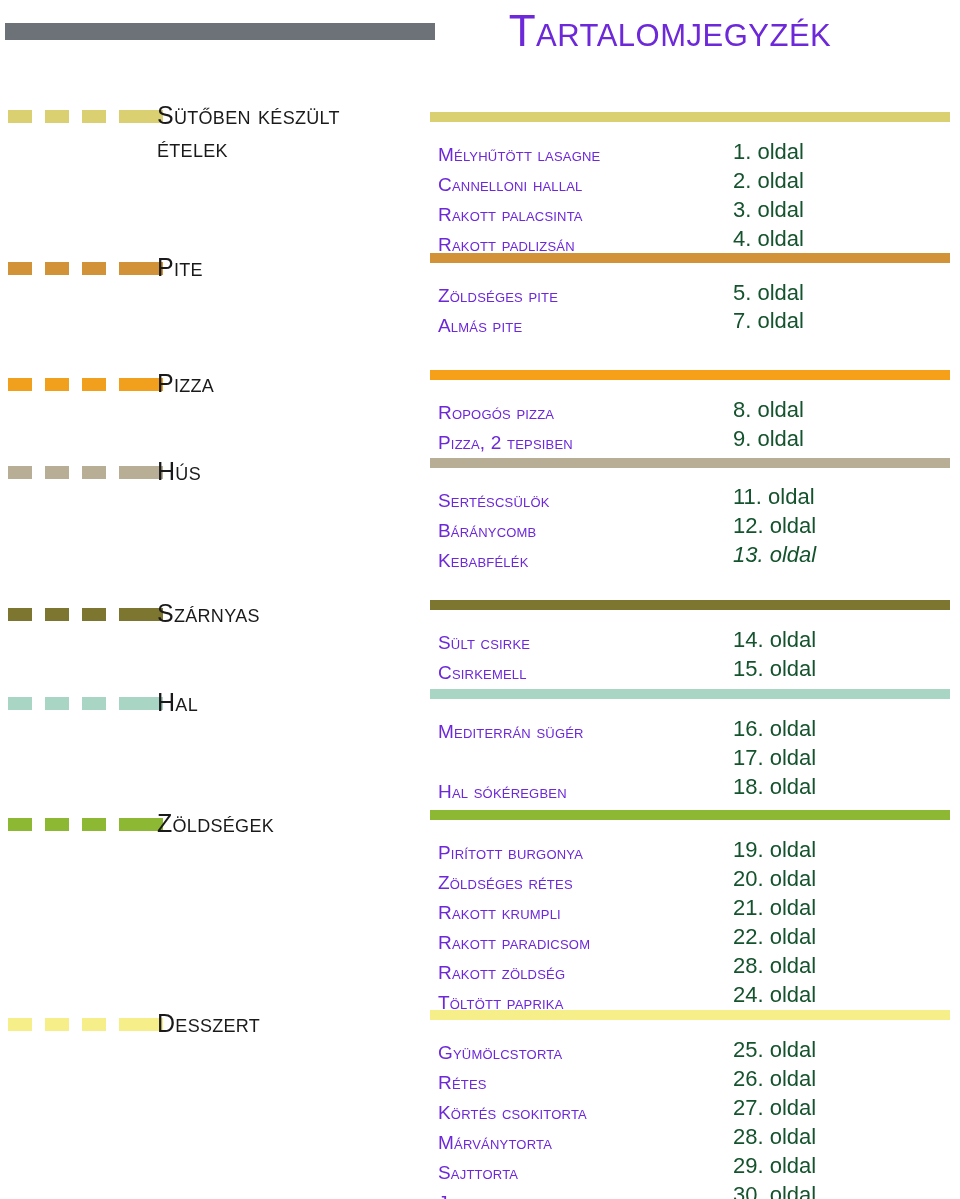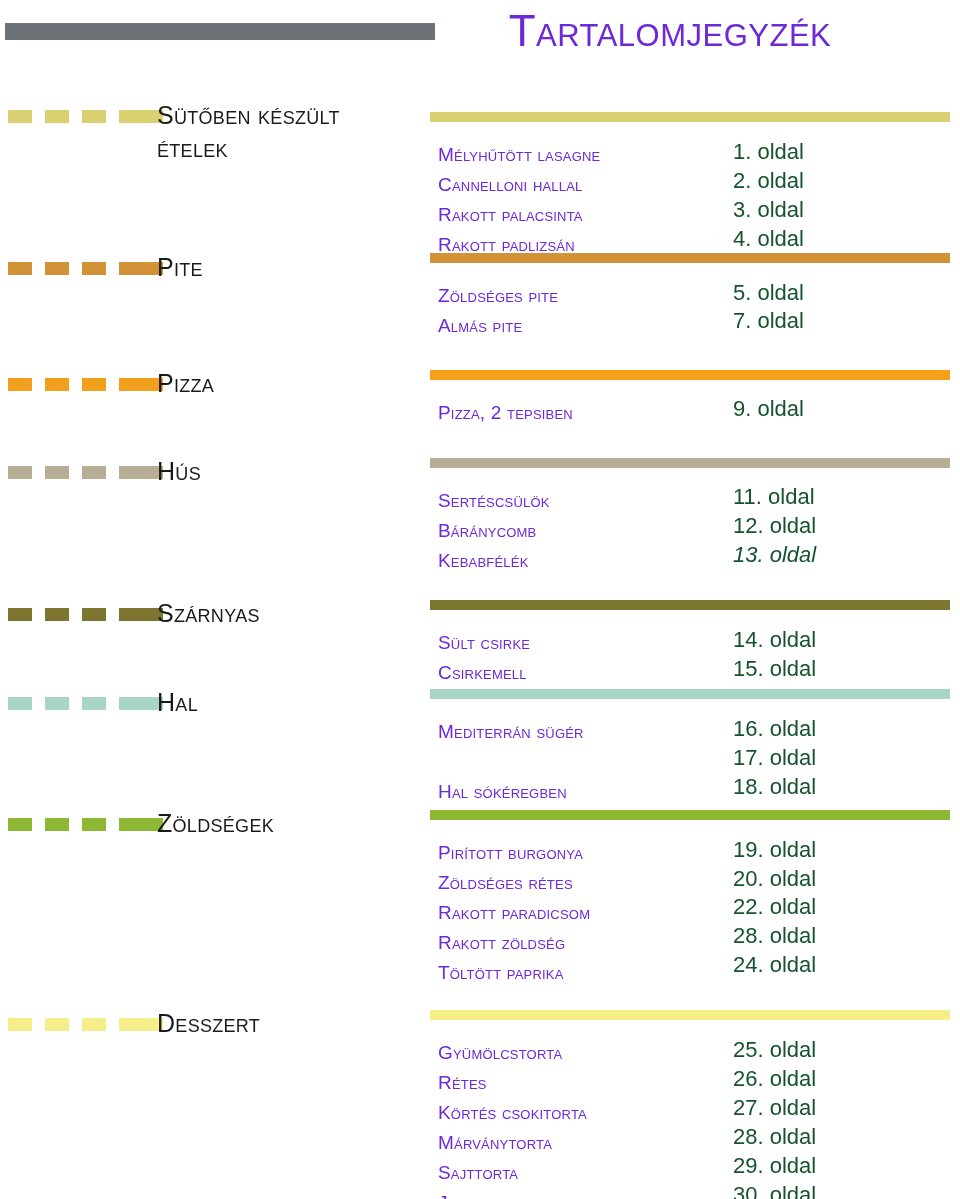--- a/index.html
+++ b/index.html
@@ -204,20 +204,24 @@
           <div class="entry">
             <span class="title">Almás pite</span>
             <span class="page" style="top: -5.2px;">7. oldal</span>
           </div>
         </div>
       </div>
       <div class="section" style="top: 370px;">
         <div class="section-bar" style="background: rgb(246, 160, 26);"></div>
         <div class="entries" style="top: 28px;">
           <div class="entry">
+            <span class="title">Ropogós pizza</span>
+            <span class="page" style="top: -3px;">8. oldal</span>
+          </div>
+          <div class="entry">
             <span class="title">Pizza, 2 tepsiben</span>
             <span class="page" style="top: -4.1px;">9. oldal</span>
           </div>
         </div>
       </div>
       <div class="section" style="top: 458px;">
         <div class="section-bar" style="background: rgb(184, 174, 150);"></div>
         <div class="entries" style="top: 28px;">
           <div class="entry">
             <span class="title">Sertéscsülök</span>
@@ -267,20 +271,24 @@
         <div class="entries" style="top: 28px;">
           <div class="entry">
             <span class="title">Pirított burgonya</span>
             <span class="page" style="top: -3px;">19. oldal</span>
           </div>
           <div class="entry">
             <span class="title">Zöldséges rétes</span>
             <span class="page" style="top: -4.1px;">20. oldal</span>
           </div>
           <div class="entry">
+            <span class="title">Rakott krumpli</span>
+            <span class="page" style="top: -5.2px;">21. oldal</span>
+          </div>
+          <div class="entry">
             <span class="title">Rakott paradicsom</span>
             <span class="page" style="top: -6.3px;">22. oldal</span>
           </div>
           <div class="entry">
             <span class="title">Rakott zöldség</span>
             <span class="page" style="top: -7.4px;">28. oldal</span>
           </div>
           <div class="entry">
             <span class="title">Töltött paprika</span>
             <span class="page" style="top: -8.5px;">24. oldal</span>

